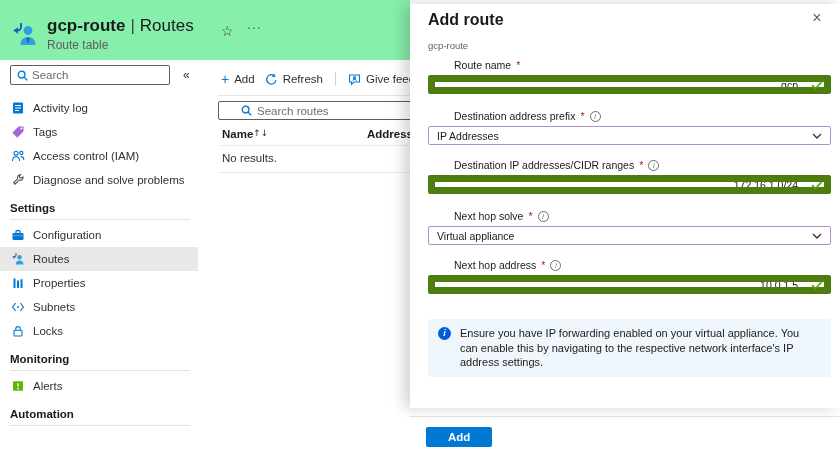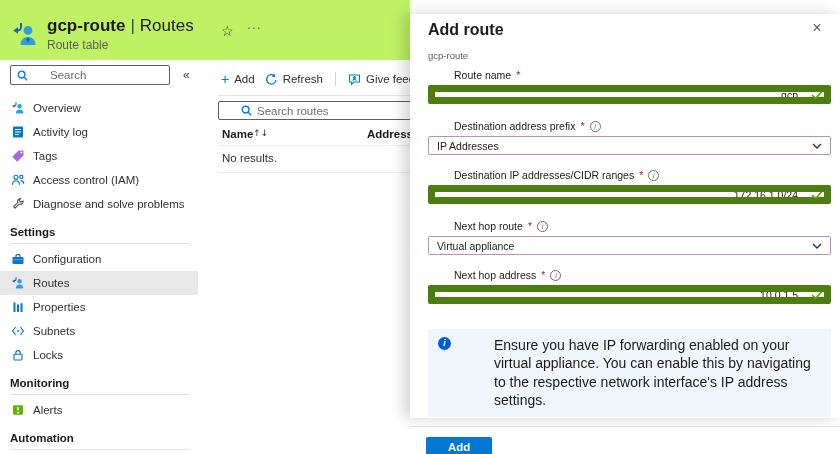--- a/index.html
+++ b/index.html
@@ -4,36 +4,36 @@
 <style>
   * { box-sizing: border-box; margin: 0; padding: 0; }
   html,body { width:840px; height:454px; }
   body {
     position: relative; overflow: hidden; background:#fff;
     font-family:"Liberation Sans", sans-serif; color:#323130;
   }
   svg { display:block; }
 
   
-  .app-header { position:absolute; left:0; top:0; width:410px; height:60px; background:#bef264; }
+  .app-header { position:absolute; left:0; top:0; width:410px; height:60px; background:#86efac; }
   .res-icon { position:absolute; left:11px; top:20px; width:28px; height:28px; }
   .titles { position:absolute; left:47px; top:16px; white-space:nowrap; }
   .title-line { font-size:17px; color:#1b1b1b; }
   .title-primary { font-weight:bold; }
   .title-sep { font-weight:300; color:#444; margin:0 5px; }
   .title-secondary { font-weight:400; }
   .subtitle { font-size:12px; color:#5f5e5c; margin-top:2px; }
   .hdr-star { position:absolute; left:221px; top:23px; font-size:14px; color:#323130;
               font-family:"DejaVu Sans", sans-serif; cursor:pointer; }
   .hdr-more { position:absolute; left:247px; top:16px; font-size:14px; color:#5f5e5c; letter-spacing:1px; cursor:pointer; }
 
   
   .sidebar { position:absolute; left:0; top:60px; width:200px; bottom:0; background:#fff; }
   .side-search { position:absolute; left:10px; top:5px; width:160px; height:20px;
-    border:1px solid #605e5c; border-radius:2px; display:flex; align-items:center; gap:22px; padding:0 6px; background:#fff; }
+    border:1px solid #605e5c; border-radius:2px; display:flex; align-items:center; gap:4px; padding:0 6px; background:#fff; }
   .side-search input { border:none; outline:none; width:100%; font-size:11.5px; font-family:inherit; color:#323130; background:transparent; }
   .side-search input::placeholder { color:#6e6c6a; }
   .collapse-btn { position:absolute; left:183px; top:8px; font-size:12px; color:#323130; cursor:pointer; }
   .nav { position:absolute; left:0; right:0; top:36px; }
   .nav-item { display:flex; align-items:center; gap:8px; height:24px; padding-left:10px;
     margin-right:2px; font-size:11.5px; color:#323130; cursor:pointer; white-space:nowrap; }
   .nav-item.selected { background:#e8e8e8; }
   .nav-ico { width:15px; height:15px; flex:none; display:flex; align-items:center; justify-content:center; }
   .section-title { margin:6px 0 0 0; padding:4px 10px 5px 10px; font-size:11.5px; font-weight:bold; color:#1b1b1b; }
   .section-rule { border-top:1px solid #e3e3e3; margin:0 10px 3px 10px; }
@@ -51,21 +51,21 @@
   .routes-search input::placeholder { color:#6e6c6a; }
   .thead { display:flex; align-items:center; margin:8px 0 0 12px; width:380px; font-size:11.5px; font-weight:bold; color:#1b1b1b; }
   .col-name { width:145px; display:flex; align-items:flex-start; gap:0; cursor:pointer; }
   .sort-glyph { font-size:9px; font-weight:400; color:#323130; font-family:"DejaVu Sans", sans-serif; }
   .col-address { cursor:pointer; white-space:nowrap; }
   .thead-rule { border-top:1px solid #ececec; width:380px; margin:5px 0 0 8px; }
   .empty-row { margin:6px 0 0 12px; font-size:11.5px; color:#323130; }
   .empty-rule { border-top:1px solid #ececec; width:380px; margin:8px 0 0 8px; }
 
   
-  .panel { position:absolute; left:410px; top:14px; width:430px; height:404px; background:#fff;
+  .panel { position:absolute; left:410px; top:4px; width:430px; height:404px; background:#fff;
     box-shadow:-6px 0 14px rgba(0,0,0,0.18);text-decoration:underline; }
   .panel-title { position:absolute; left:18px; top:7px; font-size:16px; font-weight:bold; color:#1b1b1b; }
   .panel-sub { position:absolute; left:18px; top:36px; font-size:9.5px; color:#5f5e5c; }
   .panel-close { position:absolute; right:13px; top:4px; font-size:16px; color:#605e5c; cursor:pointer;
     width:20px; height:20px; text-align:center; line-height:20px; }
 
   .f-label { position:absolute; left:18px; display:flex; align-items:center; gap:5px; font-size:10.5px; color:#1b1b1b; white-space:nowrap;margin-left:26px; }
   .req { color:#a4262c; font-size:10.5px; }
   .help-dot { width:11px; height:11px; border:1px solid #6b6b6b; border-radius:50%; font-size:7px; line-height:9px;
     text-align:center; color:#6b6b6b; font-style:italic; cursor:pointer; flex:none; }
@@ -75,21 +75,21 @@
     font-size:10.5px; font-family:inherit; color:#1b1b1b; outline:none;text-align:right; }
   .f-check { position:absolute; right:8px; top:5px; }
   .f-select { width:100%; height:100%; border:1px solid #b590c8; border-radius:2px; background:#fff;
     display:flex; align-items:center; padding:0 26px 0 8px; font-size:10.5px; color:#1b1b1b; cursor:pointer; }
   .f-chevron { position:absolute; right:9px; top:7px; }
 
   .info-box { position:absolute; left:18px; right:9px; top:315px; min-height:40px; background:#eff6fc; border-radius:2px;
     display:flex; gap:9px; padding:7px 12px 7px 10px; }
   .info-ico { width:13px; height:13px; border-radius:50%; background:#015cda; color:#fff; font-size:9px; font-weight:bold;
     text-align:center; line-height:13px; flex:none; margin-top:1px; font-style:italic; }
-  .info-text { font-size:14px; line-height:1.32; color:#1b1b1b;margin-left:34px; }
+  .info-text { font-size:11px; line-height:1.32; color:#1b1b1b; }
 
   .footer-rule { position:absolute; left:0; right:0; top:412px; border-top:1px solid #e1e1e1; }
   .add-btn { position:absolute; left:16px; top:423px; height:20px; padding:0 22px; background:#0078d4; color:#fff;
     border:none; border-radius:2px; font-size:11.5px; font-weight:bold; font-family:inherit; cursor:pointer; }
 </style>
 </head>
 <body>
 
 <div class="app-header">
   <span class="res-icon">
@@ -120,31 +120,20 @@
         </svg>
     </span>
     <input placeholder="Search" style="">
   </div>
   <span class="collapse-btn">«</span>
 
   <div class="nav">
     <div class="nav-item">
       <span class="nav-ico">
         <svg viewBox="0 0 14 14" width="14" height="14">
-          <path d="M5 1.2 v2 a1.8 1.8 0 0 1 -1.8 1.8 H2.4" fill="none" stroke="#1e63b5" stroke-width="1.1"></path>
-          <path d="M3.6 3.5 L1.2 5.1 3.6 6.7 Z" fill="#1e63b5"></path>
-          <circle cx="8.6" cy="5.2" r="2.2" fill="#2e9fe0"></circle>
-          <path d="M4.8 12.6 c0-2.7 1.6-4 3.8-4 s3.8 1.3 3.8 4 z" fill="#2e9fe0"></path>
-        </svg>
-      </span>
-      <span>Overview</span>
-    </div>
-    <div class="nav-item">
-      <span class="nav-ico">
-        <svg viewBox="0 0 14 14" width="14" height="14">
             <rect x="2" y="1.5" width="10" height="11" rx="1" fill="#0078d4"></rect>
             <line x1="4" y1="4.5" x2="10" y2="4.5" stroke="#fff" stroke-width="1"></line>
             <line x1="4" y1="7" x2="10" y2="7" stroke="#fff" stroke-width="1"></line>
             <line x1="4" y1="9.5" x2="8" y2="9.5" stroke="#fff" stroke-width="1"></line>
           </svg>
       </span>
       <span>Activity log</span>
     </div>
     <div class="nav-item">
       <span class="nav-ico">
@@ -340,21 +329,21 @@
   <div class="f-row" style="top:171px">
     <input value="172.16.1.0/24" style="">
     <span class="f-check">
       <svg width="12" height="10" viewBox="0 0 12 10">
           <polyline points="1,5 4.5,8.5 11,1.5" fill="none" stroke="#57a300" stroke-width="1.6"></polyline>
         </svg>
     </span>
   </div>
 
   <div class="f-label" style="top:206px">
-    <span>Next hop route</span>
+    <span>Next hop solve</span>
     <span class="req">*</span>
     <span class="help-dot">i</span>
   </div>
   <div class="f-row" style="top:222px">
     <div class="f-select">
       <span>Virtual appliance</span>
     </div>
     <span class="f-chevron">
       <svg width="10" height="6" viewBox="0 0 10 6">
           <polyline points="1,1 5,5 9,1" fill="none" stroke="#323130" stroke-width="1.3"></polyline>

